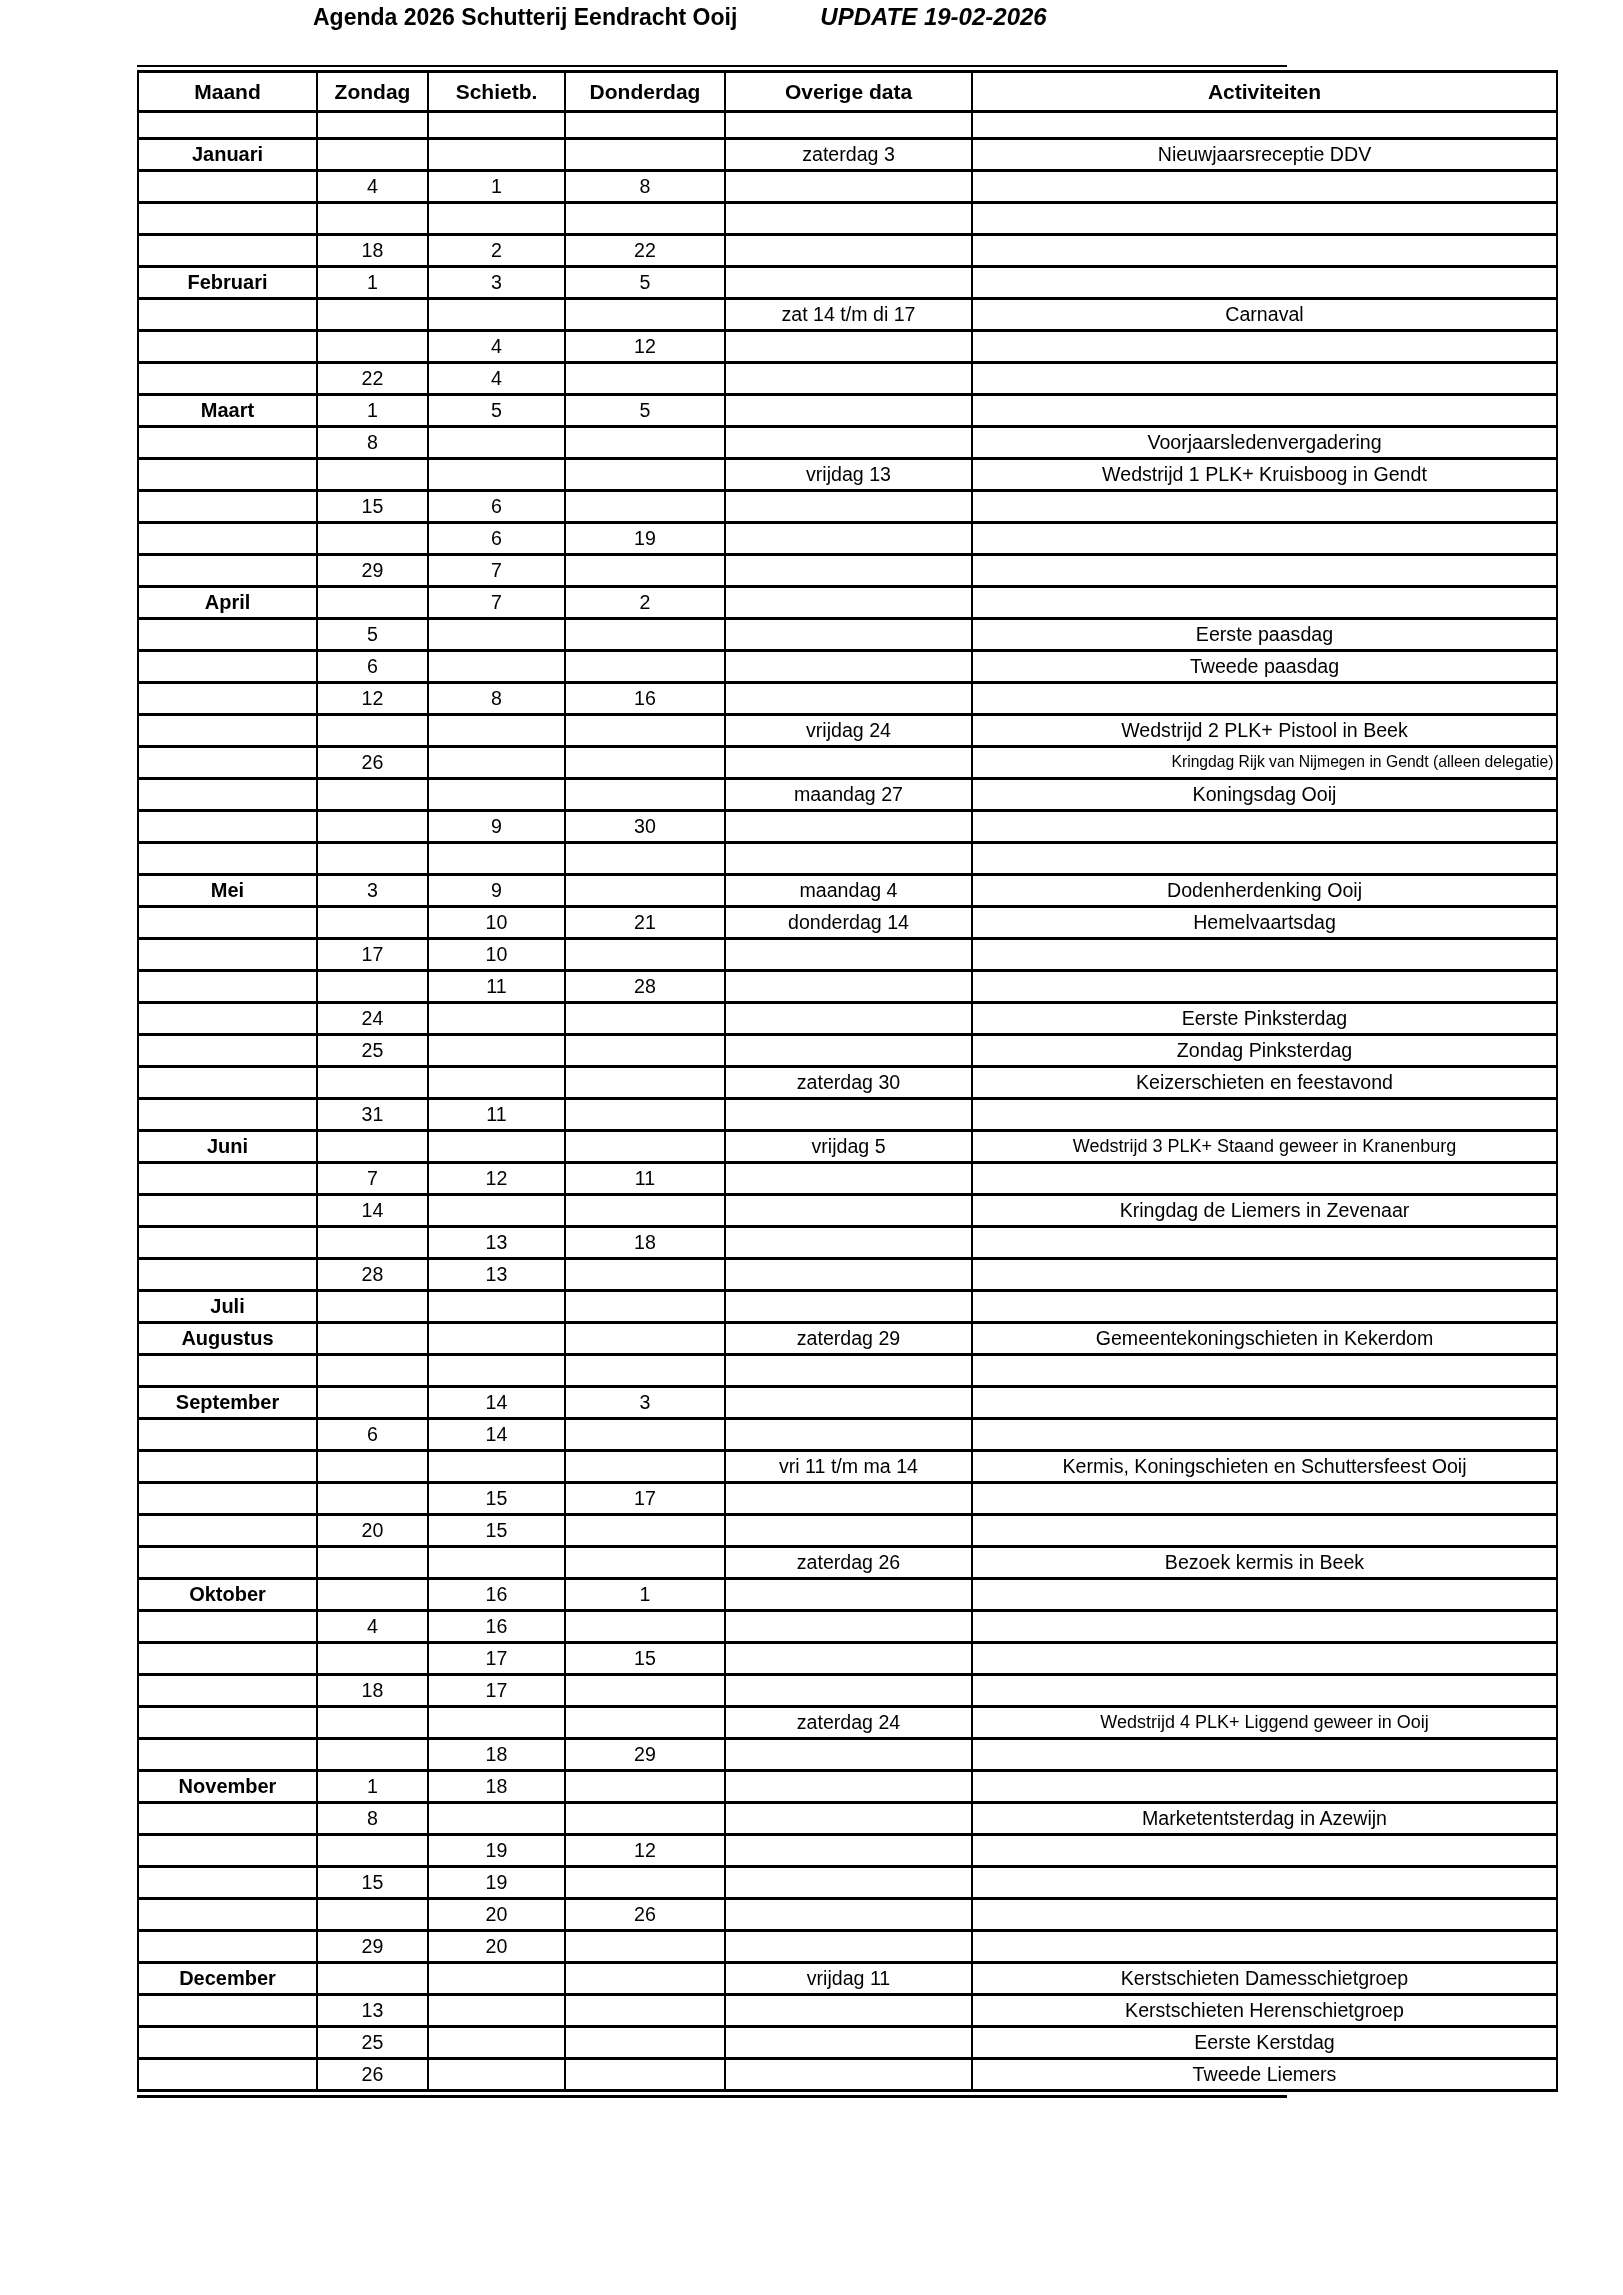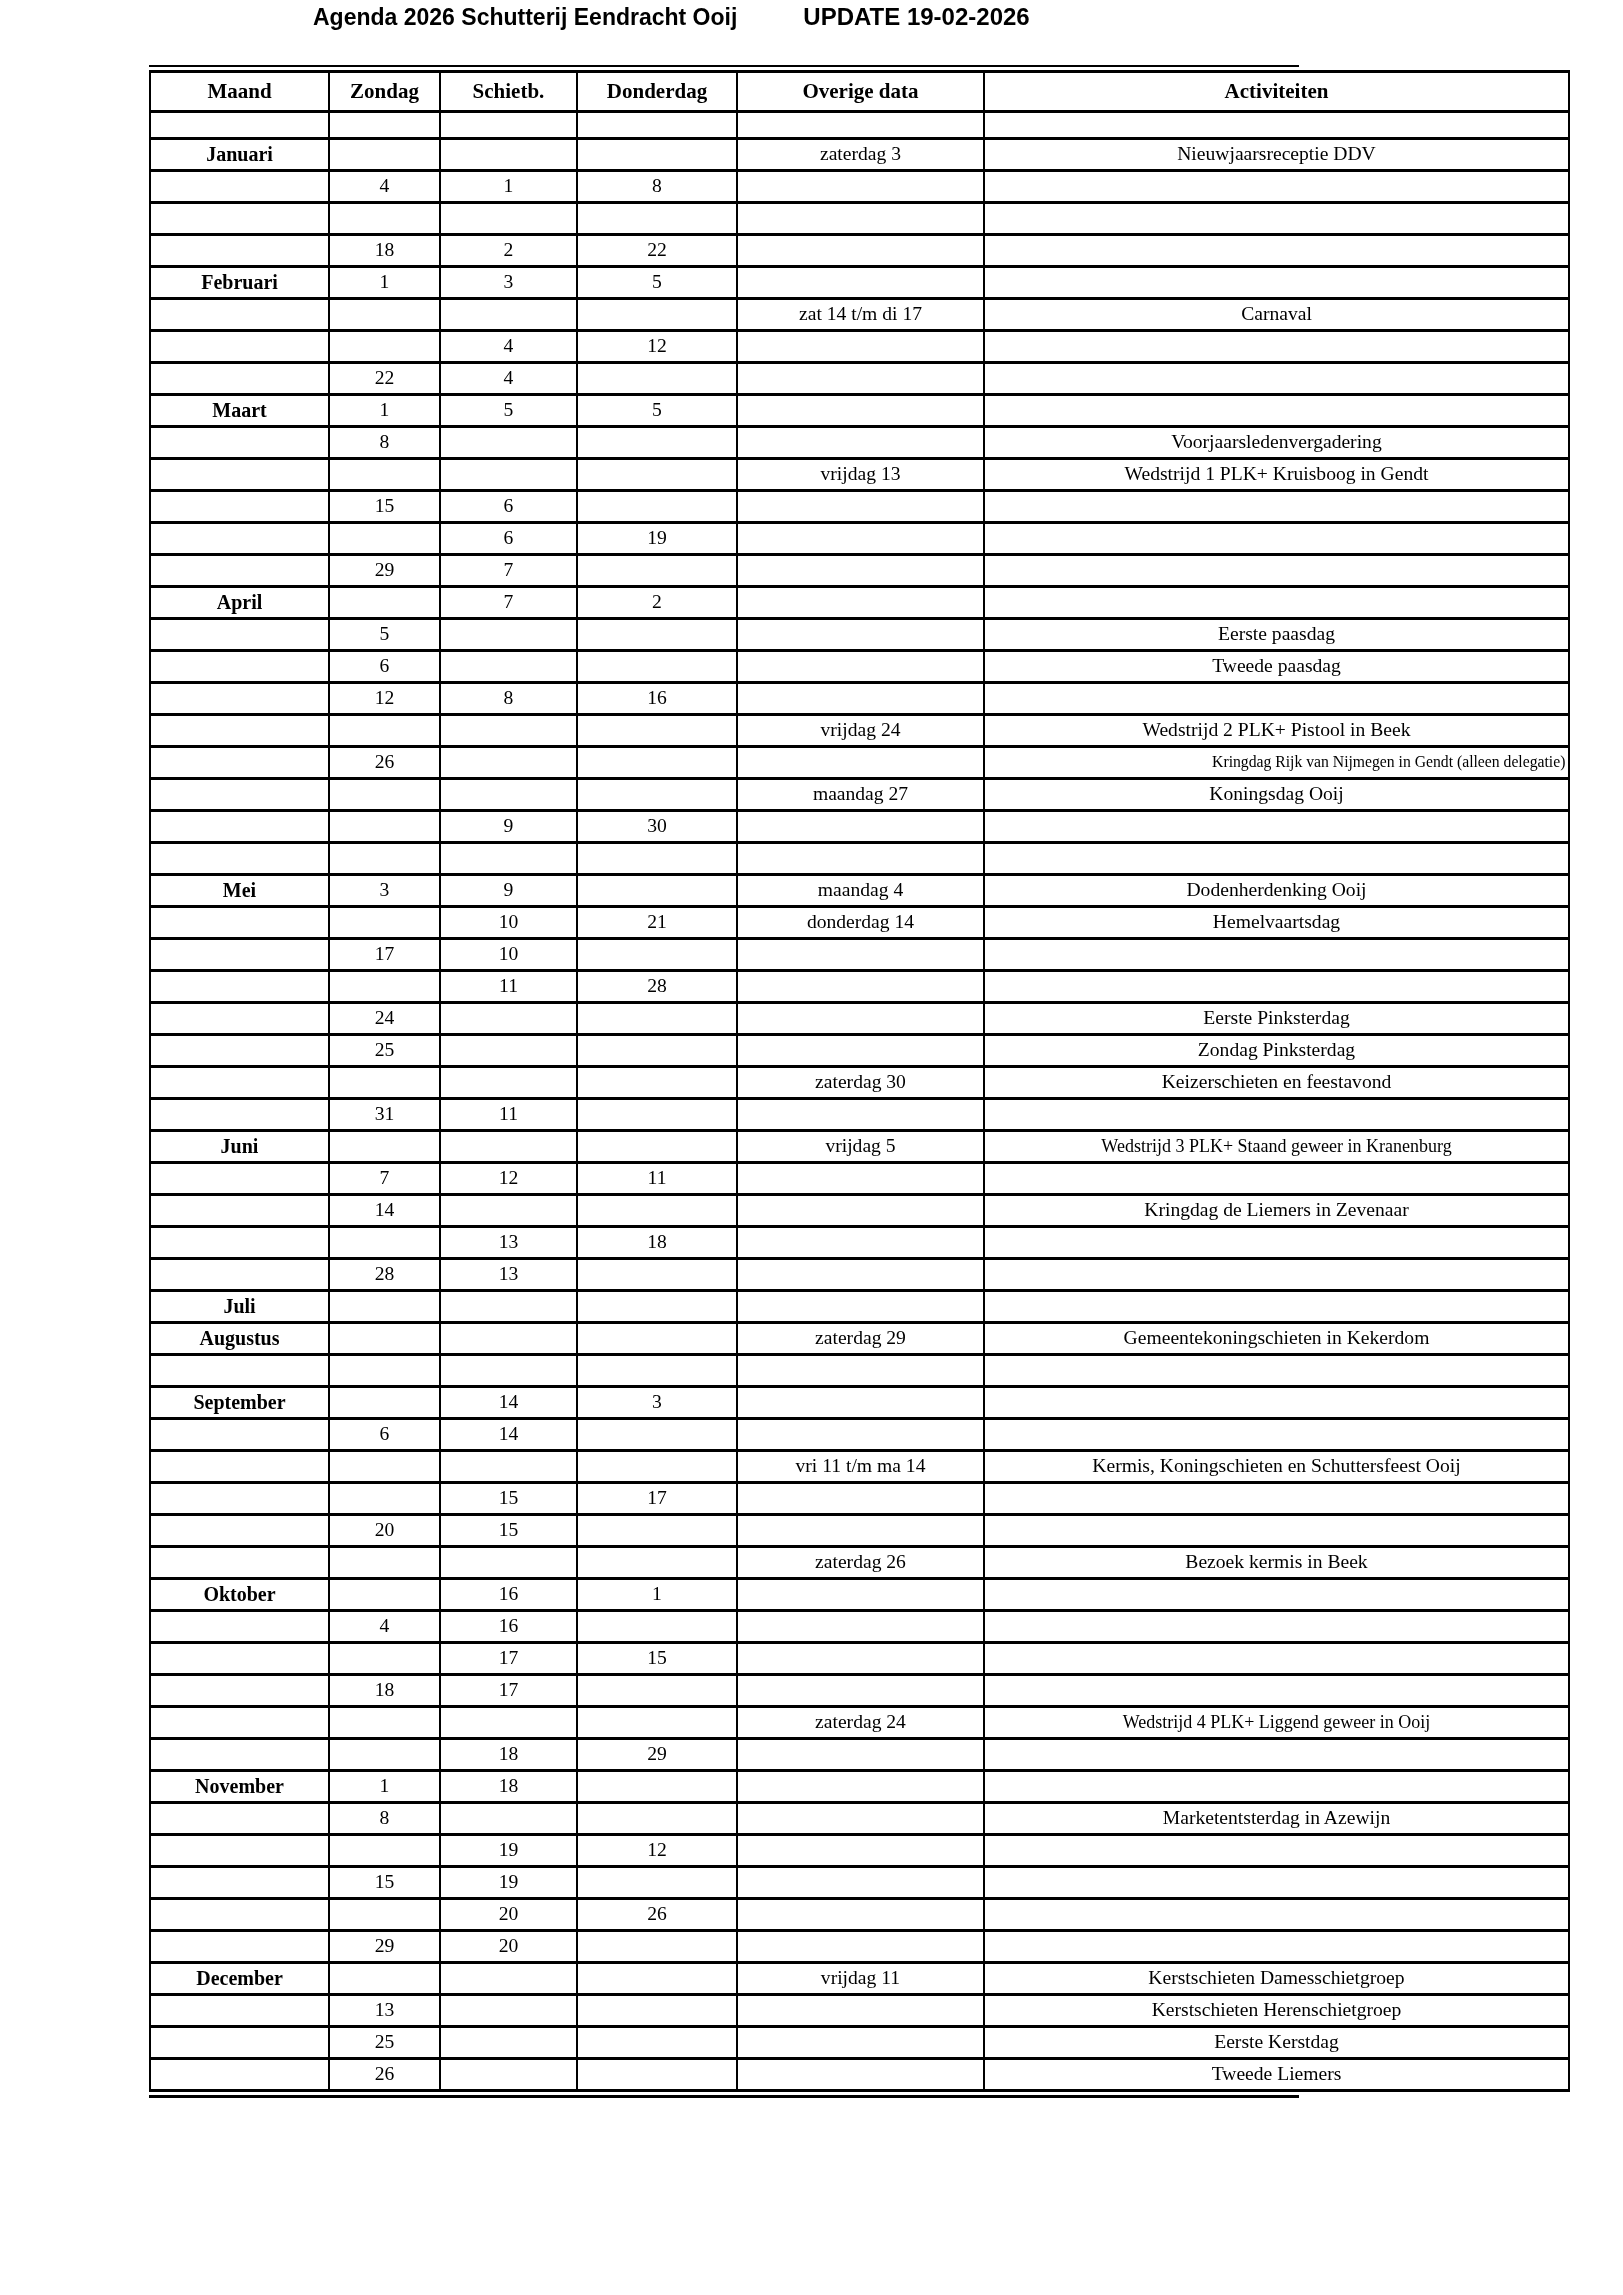--- a/index.html
+++ b/index.html
@@ -25,33 +25,33 @@
     align-items: baseline;
   }
   .doc-title {
     font-size: 23px;
     font-weight: bold;
     letter-spacing: 0px;
   }
   .doc-update {
     font-size: 24px;
     font-weight: bold;
-    margin-left: 66px;
+    font-style: italic;
+    margin-left: 83px;
   }
   .table-wrap {
     position: absolute;
-    left: 149px;
+    left: 137px;
     top: 65px;
     width: 1150px;
     border-top: 2.6px solid #000;
     padding-top: 3.3px;
     border-bottom: 3.9px solid #000;
     padding-bottom: 3.3px;
     box-sizing: content-box;
-    font-family: Liberation Serif, serif;
   }
   table.agenda {
     border-collapse: collapse;
     table-layout: fixed;
     width: 100%;
   }
   table.agenda th,
   table.agenda td {
     border-left: 2px solid #000;
     border-right: 2px solid #000;

